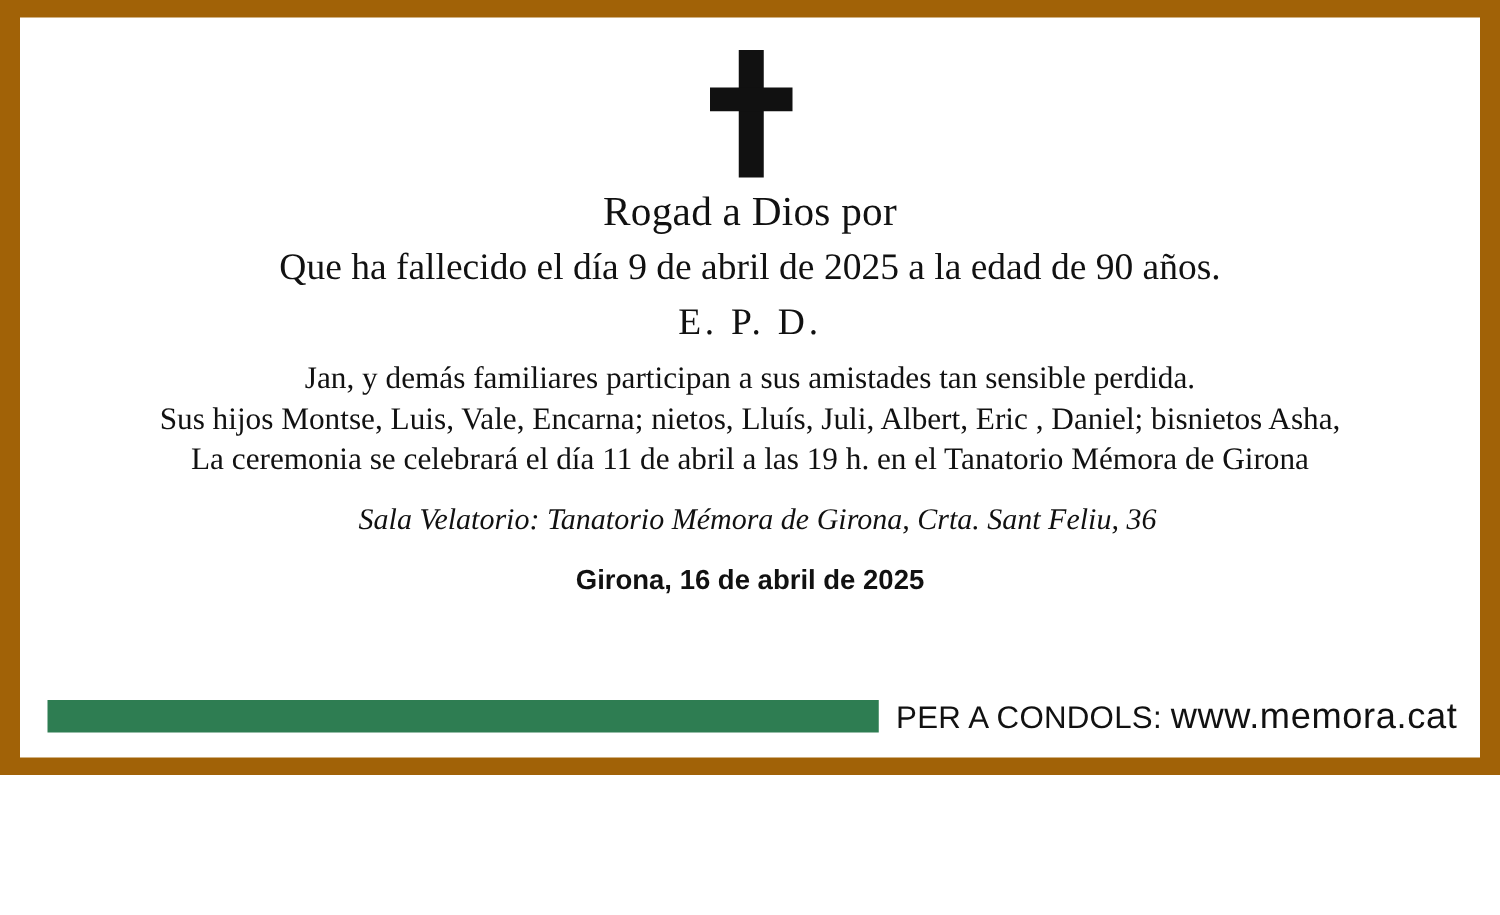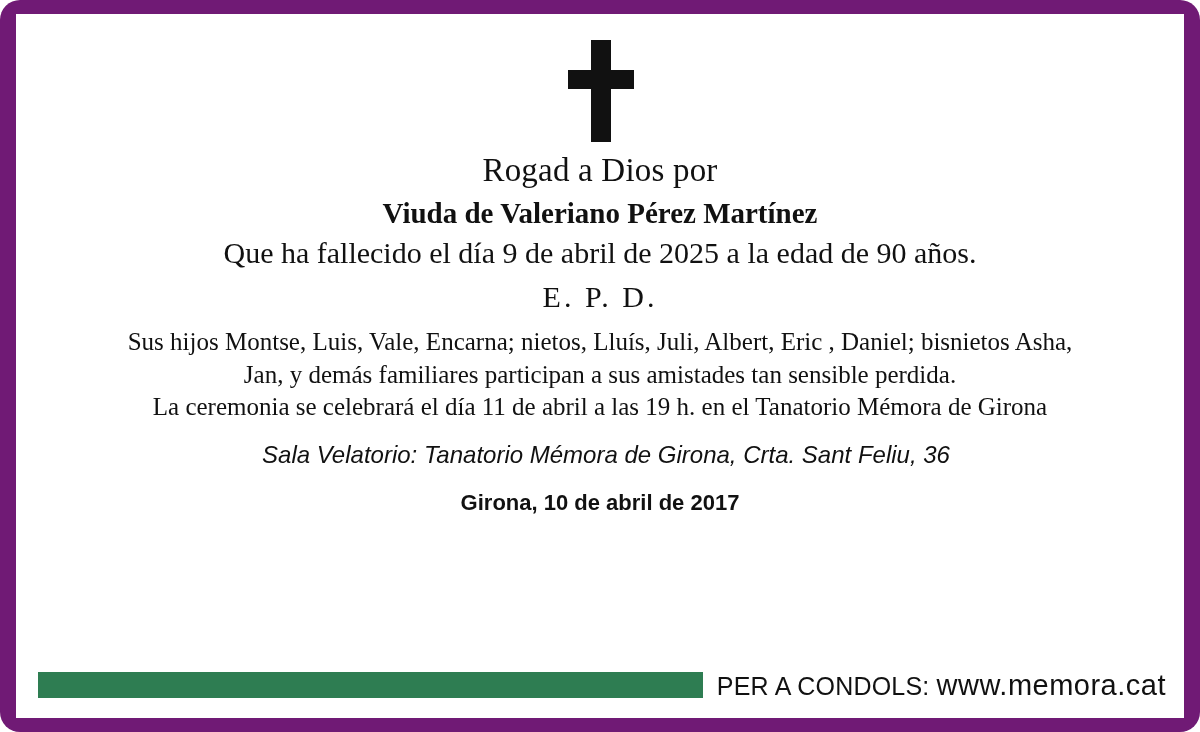--- a/index.html
+++ b/index.html
@@ -2,28 +2,27 @@
 <html><head>
 <meta charset="utf-8">
 <style>
   html, body {
     margin: 0;
     padding: 0;
     background: #ffffff;
   }
   .page {
     width: 1200px;
-    height: 732px;
+    height: 620px;
     box-sizing: border-box;
-    background: #701a75;
+    background: #a16207;
     padding: 14px 16px 14px 16px;
     font-family: "Liberation Serif", serif;
     position: relative;
     overflow: hidden;
-    border-radius: 20px;
   }
   .card {
     width: 100%;
     height: 100%;
     background: #ffffff;
     box-sizing: border-box;
     display: flex;
     flex-direction: column;
     align-items: center;
     position: relative;
@@ -95,21 +94,21 @@
     color: #111111;
     text-align: center;
     line-height: 1.30;
     width: 1090px;
   }
   .body-text .l {
     display: block;
     white-space: nowrap;
   }
   .italic-line {
-    font-family: Liberation Sans, sans-serif;
+    font-family: Liberation Serif, serif;
     font-style: italic;
     font-size: 24px;
     color: #111111;
     text-align: center;
     line-height: 1.45;
     white-space: nowrap;
     margin-left: 12px;
   }
   .italic-block {
     margin-top: 14px;
@@ -158,37 +157,36 @@
   <div class="card">
 
     <div class="cross">
       <div class="v"></div>
       <div class="h"></div>
     </div>
 
     <div class="rogad">Rogad a Dios por</div>
 
 
-    <div class="spouse">Viuda de Valeriano Pérez Martínez</div>
 
     <div class="died">Que ha fallecido el día 9 de abril de 2025 a la edad de 90 años.</div>
 
     <div class="epd">E. P. D.</div>
 
     <div class="body-text">
+      <span class="l">Jan, y demás familiares participan a  sus amistades tan sensible perdida.</span>
       <span class="l">Sus hijos Montse, Luis, Vale, Encarna; nietos, Lluís, Juli, Albert, Eric , Daniel; bisnietos Asha,</span>
-      <span class="l">Jan, y demás familiares participan a  sus amistades tan sensible perdida.</span>
       <span class="l">La ceremonia  se celebrará el día 11 de abril a las 19 h. en el Tanatorio Mémora de Girona</span>
     </div>
 
     <div class="italic-block">
       <div class="italic-line">Sala Velatorio: Tanatorio Mémora de Girona, Crta. Sant Feliu, 36</div>
     </div>
 
-    <div class="place-date">Girona, 10 de abril de 2017</div>
+    <div class="place-date">Girona, 16 de abril de 2025</div>
 
     <div class="footer">
       <div class="footer-bar" style="background: rgb(46, 125, 82);"></div>
       <div class="footer-text">
         <span>PER A CONDOLS: </span><span class="url">www.memora.cat</span>
       </div>
     </div>
 
   </div>
 </div>

